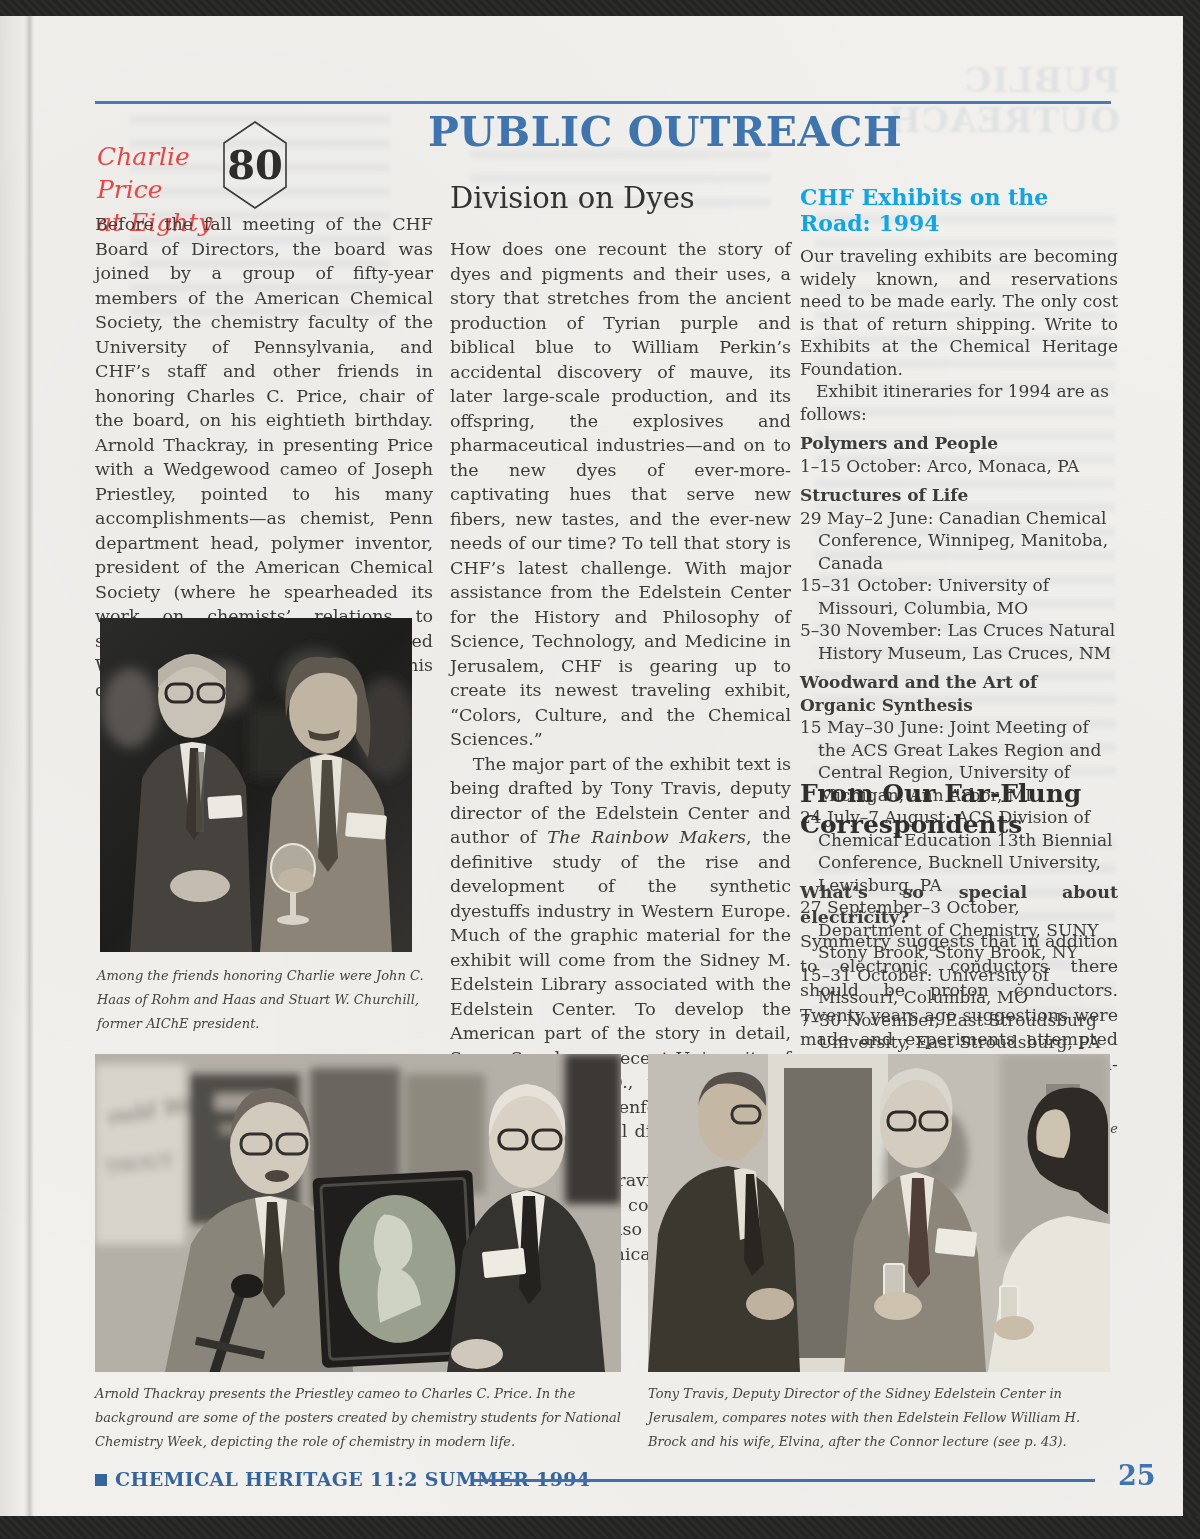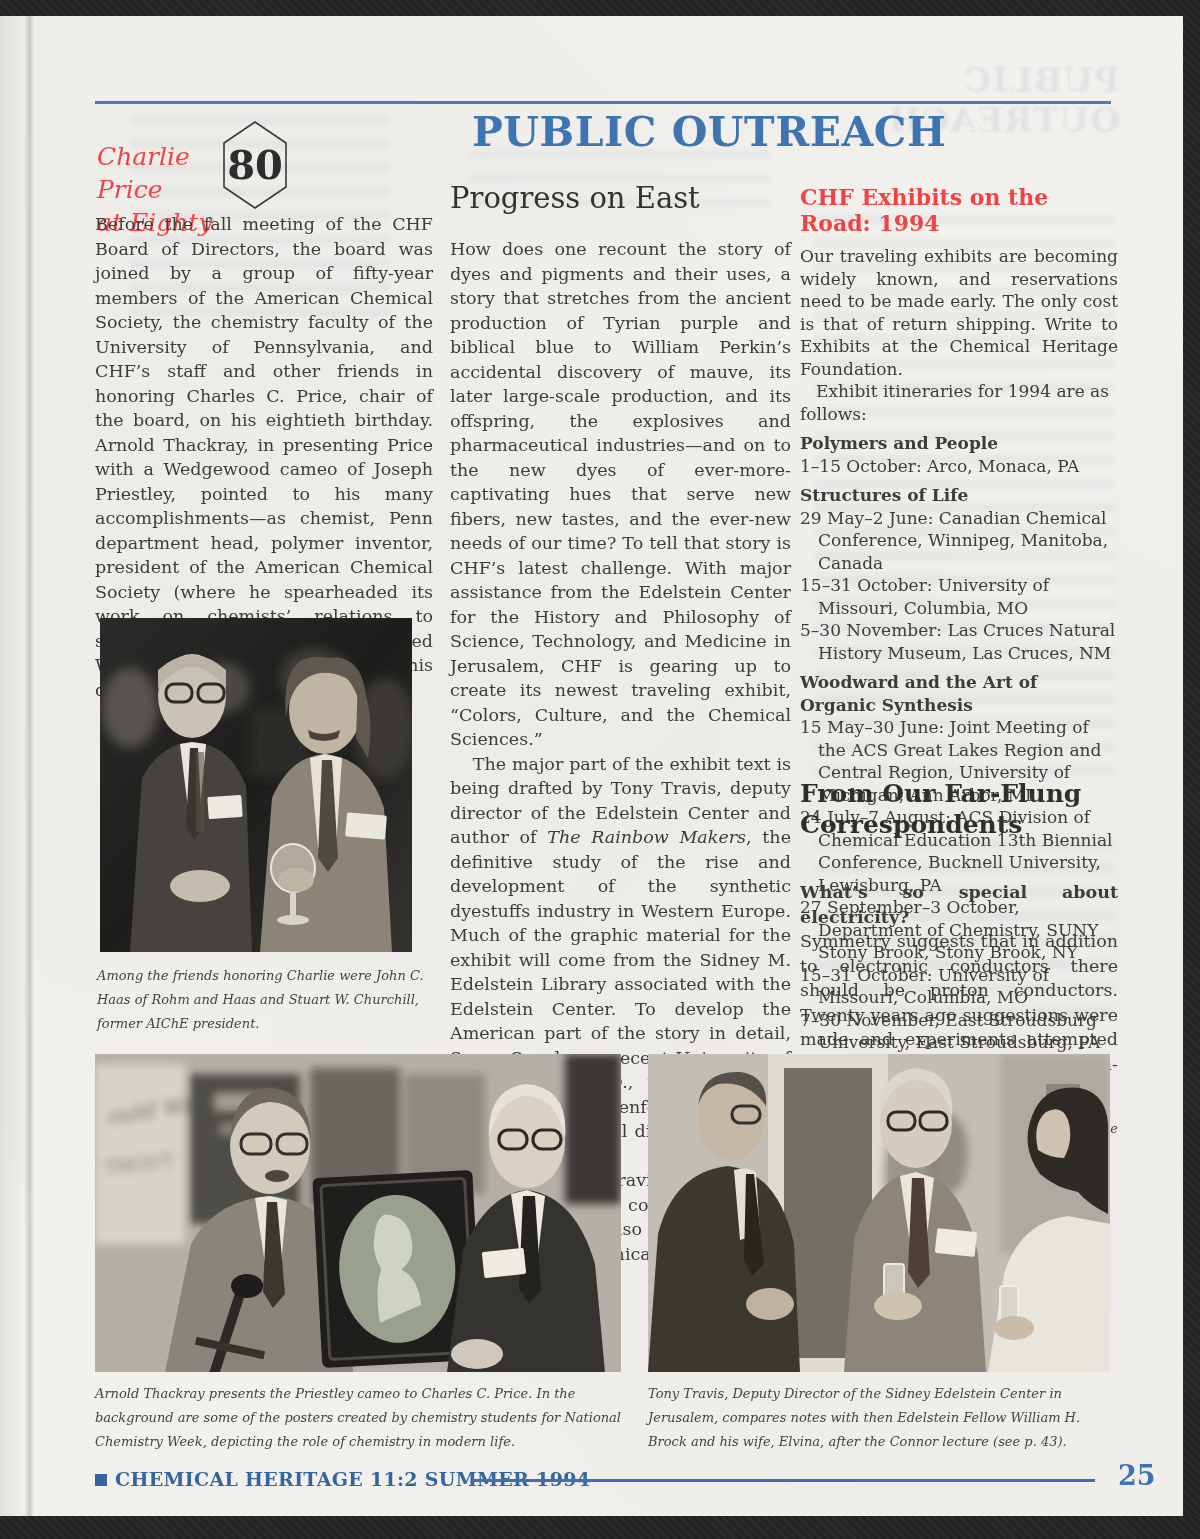--- a/index.html
+++ b/index.html
@@ -16,21 +16,21 @@
         background:linear-gradient(90deg,transparent,#d4d2cf 45%,#c9c7c4 55%,transparent);}
   .edgeshade{position:absolute;left:0;top:0;width:26px;height:100%;
         background:linear-gradient(90deg,#e3e1de,#f1f0ed);}
   .abs{position:absolute;}
   .body-text{font-size:17.5px;line-height:24.5px;color:#3e3c39;text-align:justify;}
   .ital{font-style:italic;}
   .bold{font-weight:bold;}
   .rule{background:#4a7ab5;height:3px;}
   .section-head{font-size:41px;font-weight:bold;color:#3e74b0;letter-spacing:0.5px;}
   .article-head{font-size:29px;color:#34322f;}
-  .sub-head{font-size:22px;font-weight:bold;color:#ef4444;}
+  .sub-head{font-size:22px;font-weight:bold;color:#0ea5e9;}
   .caption{font-style:italic;font-size:13px;line-height:24px;color:#45433f;}
   .photo{background:#888;overflow:hidden;box-shadow:0 0 0 1px #9a978f inset;}
   .itin{font-size:17px;line-height:22.5px;color:#3e3c39;}
   .itin-item{padding-left:18px;text-indent:-18px;margin:0;}
   .itin-name{font-weight:bold;margin-top:7px;}
   .ghost-title{transform:scaleX(-1);opacity:0.13;color:#7d8da3;
        font-size:34px;font-weight:bold;letter-spacing:1px;filter:blur(1px);}
   .smudge{opacity:0.06;background:repeating-linear-gradient(180deg,#5a6b84 0 9px,transparent 9px 24px);
        filter:blur(2px);}
   .footer-text{font-size:19px;font-weight:bold;color:#34659f;letter-spacing:0.3px;}
@@ -52,21 +52,21 @@
   <div class="surround" style="left:0;top:1516px;width:1200px;height:23px;"></div>
 
   <div class="abs ghost-title" style="left:830px;top:60px;width:290px;">PUBLIC OUTREACH</div>
   <div class="abs smudge" style="left:130px;top:115px;width:260px;height:210px;"></div>
   <div class="abs smudge" style="left:470px;top:150px;width:300px;height:70px;"></div>
   <div class="abs smudge" style="left:815px;top:215px;width:300px;height:560px;"></div>
   <div class="abs smudge" style="left:815px;top:840px;width:300px;height:190px;"></div>
 
   <div class="abs rule" style="left:95px;top:101px;width:1016px;"></div>
 
-  <div class="abs section-head" style="left:472px;top:108px;width:560px;">PUBLIC OUTREACH</div>
+  <div class="abs section-head" style="left:428px;top:108px;width:560px;">PUBLIC OUTREACH</div>
 
   <div class="abs ital" style="left:97px;top:140px;width:150px;font-size:25px;line-height:33px;color:#ef4444;">
     <div>Charlie Price</div>
     <div>at Eighty</div>
   </div>
 
   <svg class="abs" style="left:223px;top:121px;" width="64" height="88" viewBox="0 0 64 88">
     <polygon points="32,1 63,22 63,66 32,87 1,66 1,22" fill="none" stroke="#3a3938" stroke-width="1.6"></polygon>
     <text x="32" y="58" text-anchor="middle" class="hex-num">80</text>
   </svg>
@@ -122,21 +122,21 @@
           <rect x="190" y="272" width="6" height="28" fill="#d8d4c9"></rect>
           <ellipse cx="193" cy="302" rx="16" ry="5" fill="#d8d4c9"></ellipse>
         </g>
         <ellipse cx="196" cy="262" rx="18" ry="12" fill="#c0b5a3"></ellipse>
       </g>
     </svg>
   </div>
 
   <div class="abs caption" style="left:97px;top:964px;width:350px;">Among the friends honoring Charlie were John C. Haas of Rohm and Haas and Stuart W. Churchill, former AIChE president.</div>
 
-  <div class="abs article-head" style="left:450px;top:181px;width:340px;">Progress on East</div>
+  <div class="abs article-head" style="left:450px;top:181px;width:340px;">Division on Dyes</div>
 
   <div class="abs body-text" style="left:450px;top:237px;width:341px;">
     <p style="margin:0;">How does one recount the story of dyes and pigments and their uses, a story that stretches from the ancient production of Tyrian purple and biblical blue to William Perkin’s accidental discovery of mauve, its later large-scale production, and its offspring, the explosives and pharmaceutical industries—and on to the new dyes of ever-more-captivating hues that serve new fibers, new tastes, and the ever-new needs of our time? To tell that story is CHF’s latest challenge. With major assistance from the Edelstein Center for the History and Philosophy of Science, Technology, and Medicine in Jerusalem, CHF is gearing up to create its newest traveling exhibit, “Colors, Culture, and the Chemical Sciences.”</p>
     <p style="margin:0;text-indent:1.3em;"><span>The major part of the exhibit text is being drafted by Tony Travis, deputy director of the Edelstein Center and author of </span><span class="ital">The Rainbow Makers</span><span>, the definitive study of the rise and development of the synthetic dyestuffs industry in Western Europe. Much of the graphic material for the exhibit will come from the Sidney M. Edelstein Library associated with the Edelstein Center. To develop the American part of the story in detail, Susan Speaker, a recent University of Pennsylvania Ph.D., will work with CHF’s Theodor Benfey. Benfey and Travis together will direct production of the exhibits.</span></p>
     <p style="margin:0;text-indent:1.3em;">In October Travis visited the Beckman Center to confer with CHF’s staff, where he also participated in the Penn Chemical Engineering Centennial.</p>
   </div>
 
   <div class="abs" style="left:800px;top:184px;width:318px;">
     <div class="sub-head" style="margin-bottom:9px;">CHF Exhibits on the Road: 1994</div>
     <div class="itin" style="text-align:justify;">Our traveling exhibits are becoming widely known, and reservations need to be made early. The only cost is that of return shipping. Write to Exhibits at the Chemical Heritage Foundation.</div>

